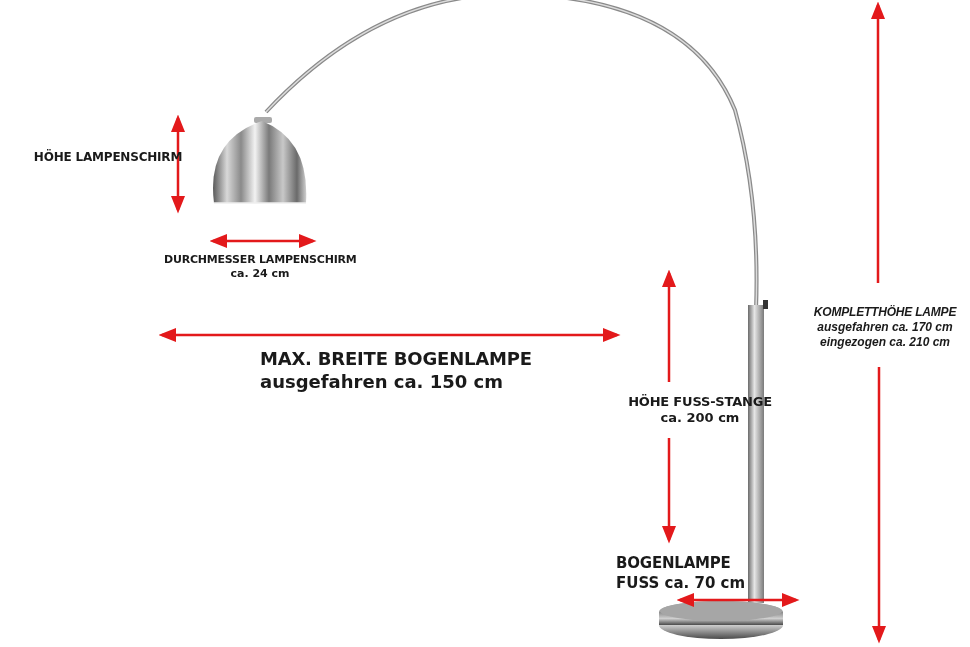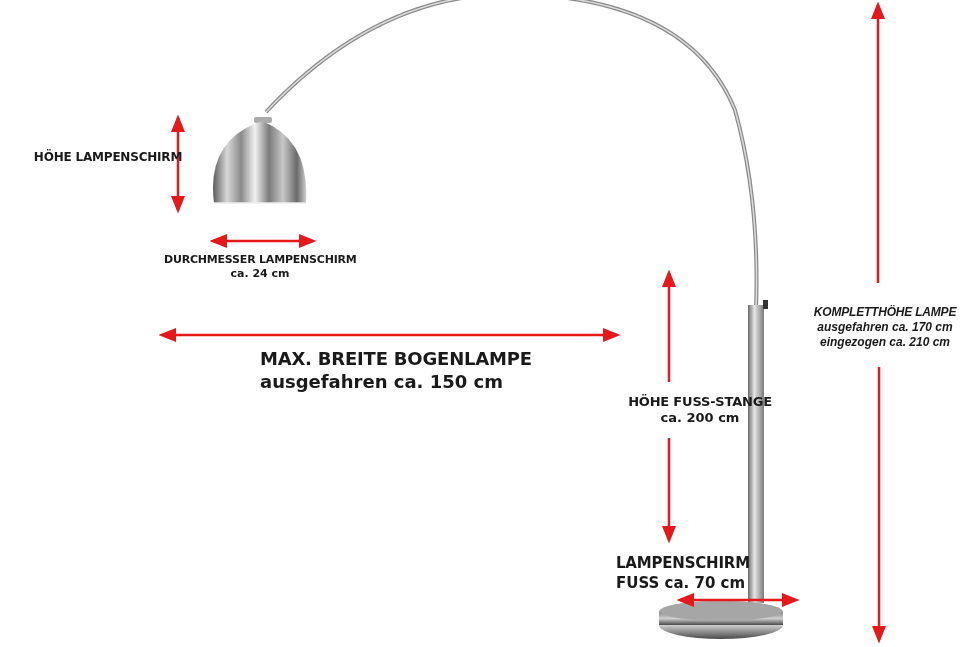--- a/index.html
+++ b/index.html
@@ -89,21 +89,21 @@
   <span class="title">MAX. BREITE BOGENLAMPE</span>
   <span class="val">ausgefahren ca. 150 cm</span>
 </div>
 
 <div class="label" style="left:596px; top:394px; width:150px; font-size:13px;margin-left:29px;">
   <span class="title">HÖHE FUSS-STANGE</span>
   <span class="val">ca. 200 cm</span>
 </div>
 
 <div class="label" style="left:616px; top:554px; text-align:left; font-size:15px; line-height:1.3;">
-  <span class="title">LAMPENSCHIRM</span>
+  <span class="title">BOGENLAMPE</span>
   <span class="val">FUSS ca. 70 cm</span>
 </div>
 
 <div class="label narrow" style="left:810px; top:305px; width:150px; font-size:12px;font-style:italic;">
   <span class="title">KOMPLETTHÖHE LAMPE</span>
   <span class="val">ausgefahren ca. 170 cm</span>
   <span class="val">eingezogen ca. 210 cm</span>
 </div>
 
 </body></html>

